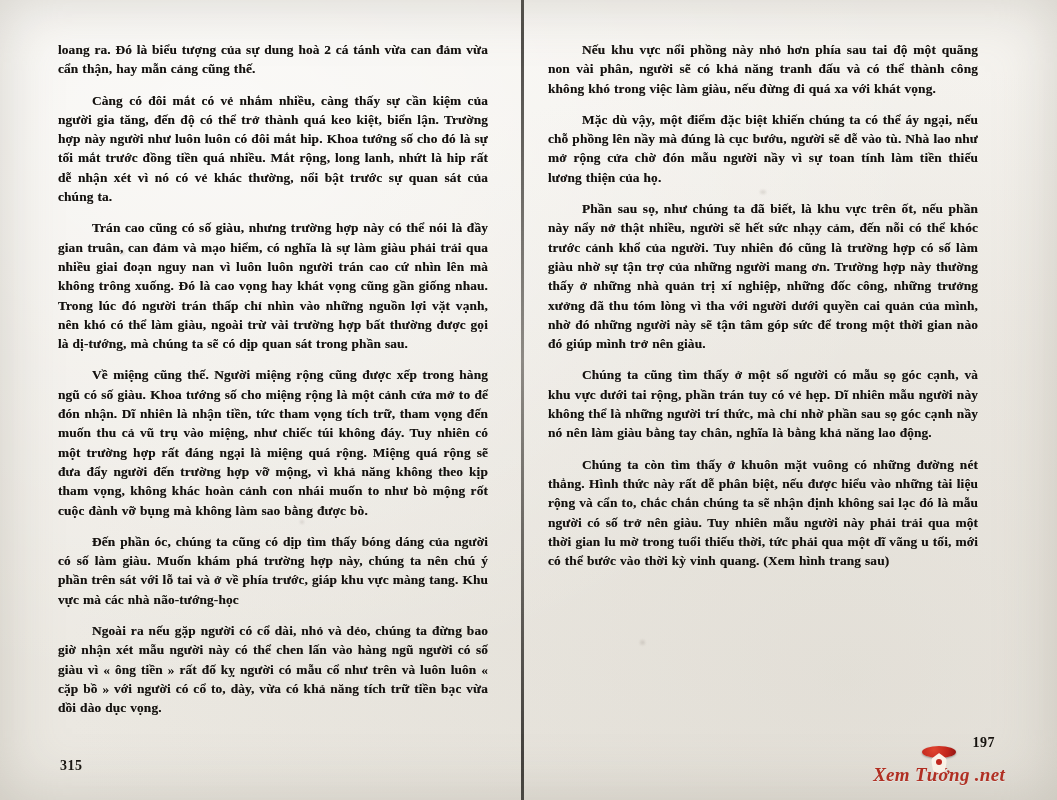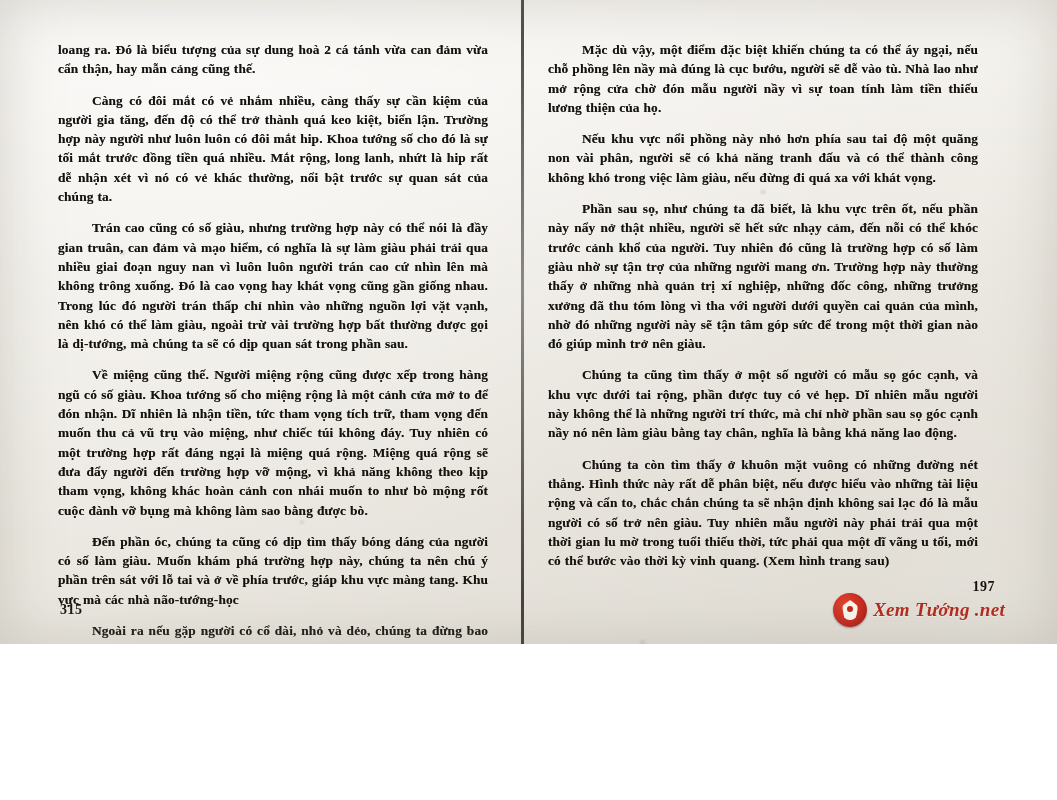--- a/index.html
+++ b/index.html
@@ -3,21 +3,21 @@
 <meta charset="utf-8">
 <style>
   html, body {
     margin: 0;
     padding: 0;
     background: #ffffff;
   }
   #page {
     position: relative;
     width: 1057px;
-    height: 644px;
+    height: 800px;
     background: #84cc16;
     overflow: hidden;
     font-family: "Liberation Serif", serif;
   }
   
   #page::before {
     content: "";
     position: absolute;
     inset: 0;
     background:
@@ -69,20 +69,21 @@
   .folio.right { right: 62px; bottom: 49px; }
   
   .watermark {
     position: absolute;
     right: 52px;
     bottom: 14px;
     display: flex;
     align-items: center;
     gap: 6px;
     height: 40px;
+    flex-direction: column;
   }
   .wm-badge {
     width: 34px;
     height: 34px;
     border-radius: 50%;
     background: radial-gradient(circle at 35% 32%, #e2442f 0%, #c2241b 60%, #8d120f 100%);
     position: relative;
     box-shadow: 0 1px 2px rgba(0,0,0,0.35);
   }
   .wm-badge::before {
@@ -141,24 +142,24 @@
   <div class="col left">
     <p class="noindent">loang ra. Đó là biểu tượng của sự dung hoà 2 cá tánh vừa can đảm vừa cẩn thận, hay mẫn cảng cũng thế.</p>
     <p>Càng có đôi mắt có vẻ nhắm nhiều, càng thấy sự cần kiệm của người gia tăng, đến độ có thể trở thành quá keo kiệt, biển lận. Trường hợp này người như luôn luôn có đôi mắt hip. Khoa tướng số cho đó là sự tối mắt trước đồng tiền quá nhiều. Mắt rộng, long lanh, nhứt là hip rất dễ nhận xét vì nó có vẻ khác thường, nổi bật trước sự quan sát của chúng ta.</p>
     <p>Trán cao cũng có số giàu, nhưng trường hợp này có thể nói là đầy gian truân, can đảm và mạo hiểm, có nghĩa là sự làm giàu phải trải qua nhiều giai đoạn nguy nan vì luôn luôn người trán cao cứ nhìn lên mà không trông xuống. Đó là cao vọng hay khát vọng cũng gần giống nhau. Trong lúc đó người trán thấp chỉ nhìn vào những nguồn lợi vặt vạnh, nên khó có thể làm giàu, ngoài trừ vài trường hợp bất thường được gọi là dị-tướng, mà chúng ta sẽ có dịp quan sát trong phần sau.</p>
     <p>Về miệng cũng thế. Người miệng rộng cũng được xếp trong hàng ngũ có số giàu. Khoa tướng số cho miệng rộng là một cảnh cửa mở to để đón nhận. Dĩ nhiên là nhận tiền, tức tham vọng tích trữ, tham vọng đến muốn thu cả vũ trụ vào miệng, như chiếc túi không đáy. Tuy nhiên có một trường hợp rất đáng ngại là miệng quá rộng. Miệng quá rộng sẽ đưa đẩy người đến trường hợp vỡ mộng, vì khả năng không theo kịp tham vọng, không khác hoàn cảnh con nhái muốn to như bò mộng rốt cuộc đành vỡ bụng mà không làm sao bằng được bò.</p>
     <p>Đến phần óc, chúng ta cũng có dịp tìm thấy bóng dáng của người có số làm giàu. Muốn khám phá trường hợp này, chúng ta nên chú ý phần trên sát với lỗ tai và ở về phía trước, giáp khu vực màng tang. Khu vực mà các nhà não-tướng-học</p>
     <p>Ngoài ra nếu gặp người có cổ dài, nhỏ và dẻo, chúng ta đừng bao giờ nhận xét mẫu người này có thể chen lấn vào hàng ngũ người có số giàu vì « ông tiền » rất đố kỵ người có mẫu cổ như trên và luôn luôn « cặp bồ » với người có cổ to, dày, vừa có khả năng tích trữ tiền bạc vừa dồi dào dục vọng.</p>
   </div>
 
   <div class="col right">
+    <p>Nếu khu vực nổi phồng này nhỏ hơn phía sau tai độ một quãng non vài phân, người sẽ có khả năng tranh đấu và có thể thành công không khó trong việc làm giàu, nếu đừng đi quá xa với khát vọng.</p>
     <p>Mặc dù vậy, một điểm đặc biệt khiến chúng ta có thể áy ngại, nếu chỗ phồng lên nầy mà đúng là cục bướu, người sẽ dễ vào tù. Nhà lao như mở rộng cửa chờ đón mẫu người nầy vì sự toan tính làm tiền thiếu lương thiện của họ.</p>
-    <p>Nếu khu vực nổi phồng này nhỏ hơn phía sau tai độ một quãng non vài phân, người sẽ có khả năng tranh đấu và có thể thành công không khó trong việc làm giàu, nếu đừng đi quá xa với khát vọng.</p>
     <p>Phần sau sọ, như chúng ta đã biết, là khu vực trên ốt, nếu phần này nẩy nở thật nhiều, người sẽ hết sức nhạy cảm, đến nỗi có thể khóc trước cảnh khổ của người. Tuy nhiên đó cũng là trường hợp có số làm giàu nhờ sự tận trợ của những người mang ơn. Trường hợp này thường thấy ở những nhà quản trị xí nghiệp, những đốc công, những trưởng xưởng đã thu tóm lòng vì tha với người dưới quyền cai quản của mình, nhờ đó những người này sẽ tận tâm góp sức để trong một thời gian nào đó giúp mình trở nên giàu.</p>
-    <p>Chúng ta cũng tìm thấy ở một số người có mẫu sọ góc cạnh, và khu vực dưới tai rộng, phần được tuy có vẻ hẹp. Dĩ nhiên mẫu người này không thể là những người trí thức, mà chỉ nhờ phần sau sọ góc cạnh nầy nó nên làm giàu bằng tay chân, nghĩa là bằng khả năng lao động.</p>
+    <p>Chúng ta cũng tìm thấy ở một số người có mẫu sọ góc cạnh, và khu vực dưới tai rộng, phần trán tuy có vẻ hẹp. Dĩ nhiên mẫu người này không thể là những người trí thức, mà chỉ nhờ phần sau sọ góc cạnh nầy nó nên làm giàu bằng tay chân, nghĩa là bằng khả năng lao động.</p>
     <p>Chúng ta còn tìm thấy ở khuôn mặt vuông có những đường nét thẳng. Hình thức này rất dễ phân biệt, nếu được hiểu vào những tài liệu rộng và cẩn to, chắc chắn chúng ta sẽ nhận định không sai lạc đó là mẫu người có số trở nên giàu. Tuy nhiên mẫu người này phải trải qua một thời gian lu mờ trong tuổi thiếu thời, tức phải qua một dĩ vãng u tối, mới có thể bước vào thời kỳ vinh quang. (Xem hình trang sau)</p>
   </div>
 
   <div class="folio left">315</div>
   <div class="folio right">197</div>
 
   <div class="watermark">
     <div class="wm-badge"></div>
     <div class="wm-text">Xem Tướng .net</div>
   </div>

